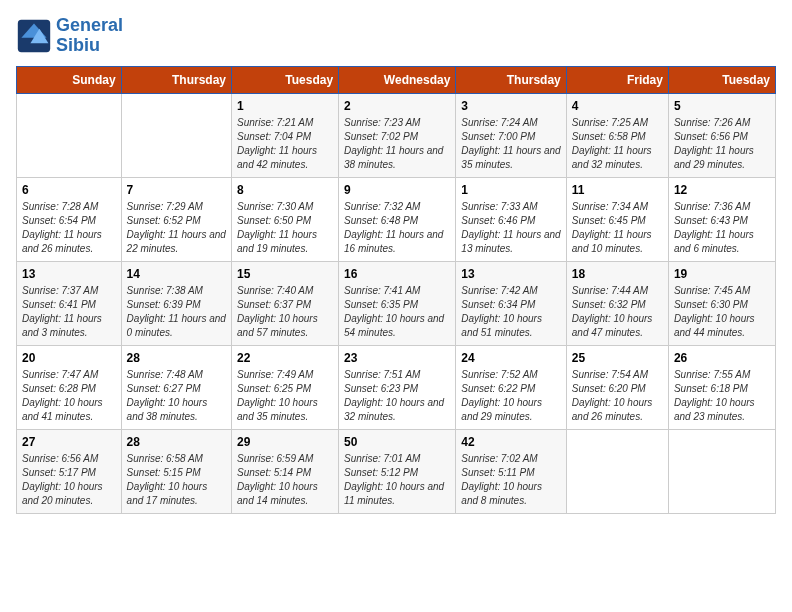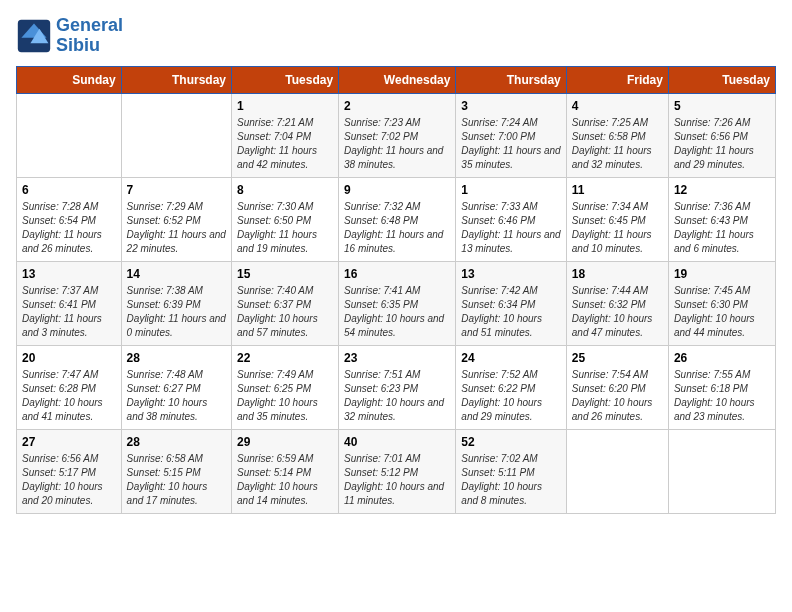--- a/index.html
+++ b/index.html
@@ -239,24 +239,24 @@
         </td>
         <td>
           <span class="day-num">28</span>
           <div class="day-info">Sunrise: 6:58 AM<br>Sunset: 5:15 PM<br>Daylight: 10 hours and 17 minutes.</div>
         </td>
         <td>
           <span class="day-num">29</span>
           <div class="day-info">Sunrise: 6:59 AM<br>Sunset: 5:14 PM<br>Daylight: 10 hours and 14 minutes.</div>
         </td>
         <td>
-          <span class="day-num">40</span>
+          <span class="day-num">50</span>
           <div class="day-info">Sunrise: 7:01 AM<br>Sunset: 5:12 PM<br>Daylight: 10 hours and 11 minutes.</div>
         </td>
         <td>
-          <span class="day-num">52</span>
+          <span class="day-num">42</span>
           <div class="day-info">Sunrise: 7:02 AM<br>Sunset: 5:11 PM<br>Daylight: 10 hours and 8 minutes.</div>
         </td>
         <td class="empty"></td>
         <td class="empty"></td>
       </tr>
     </tbody>
 </table>
 
 </body></html>

